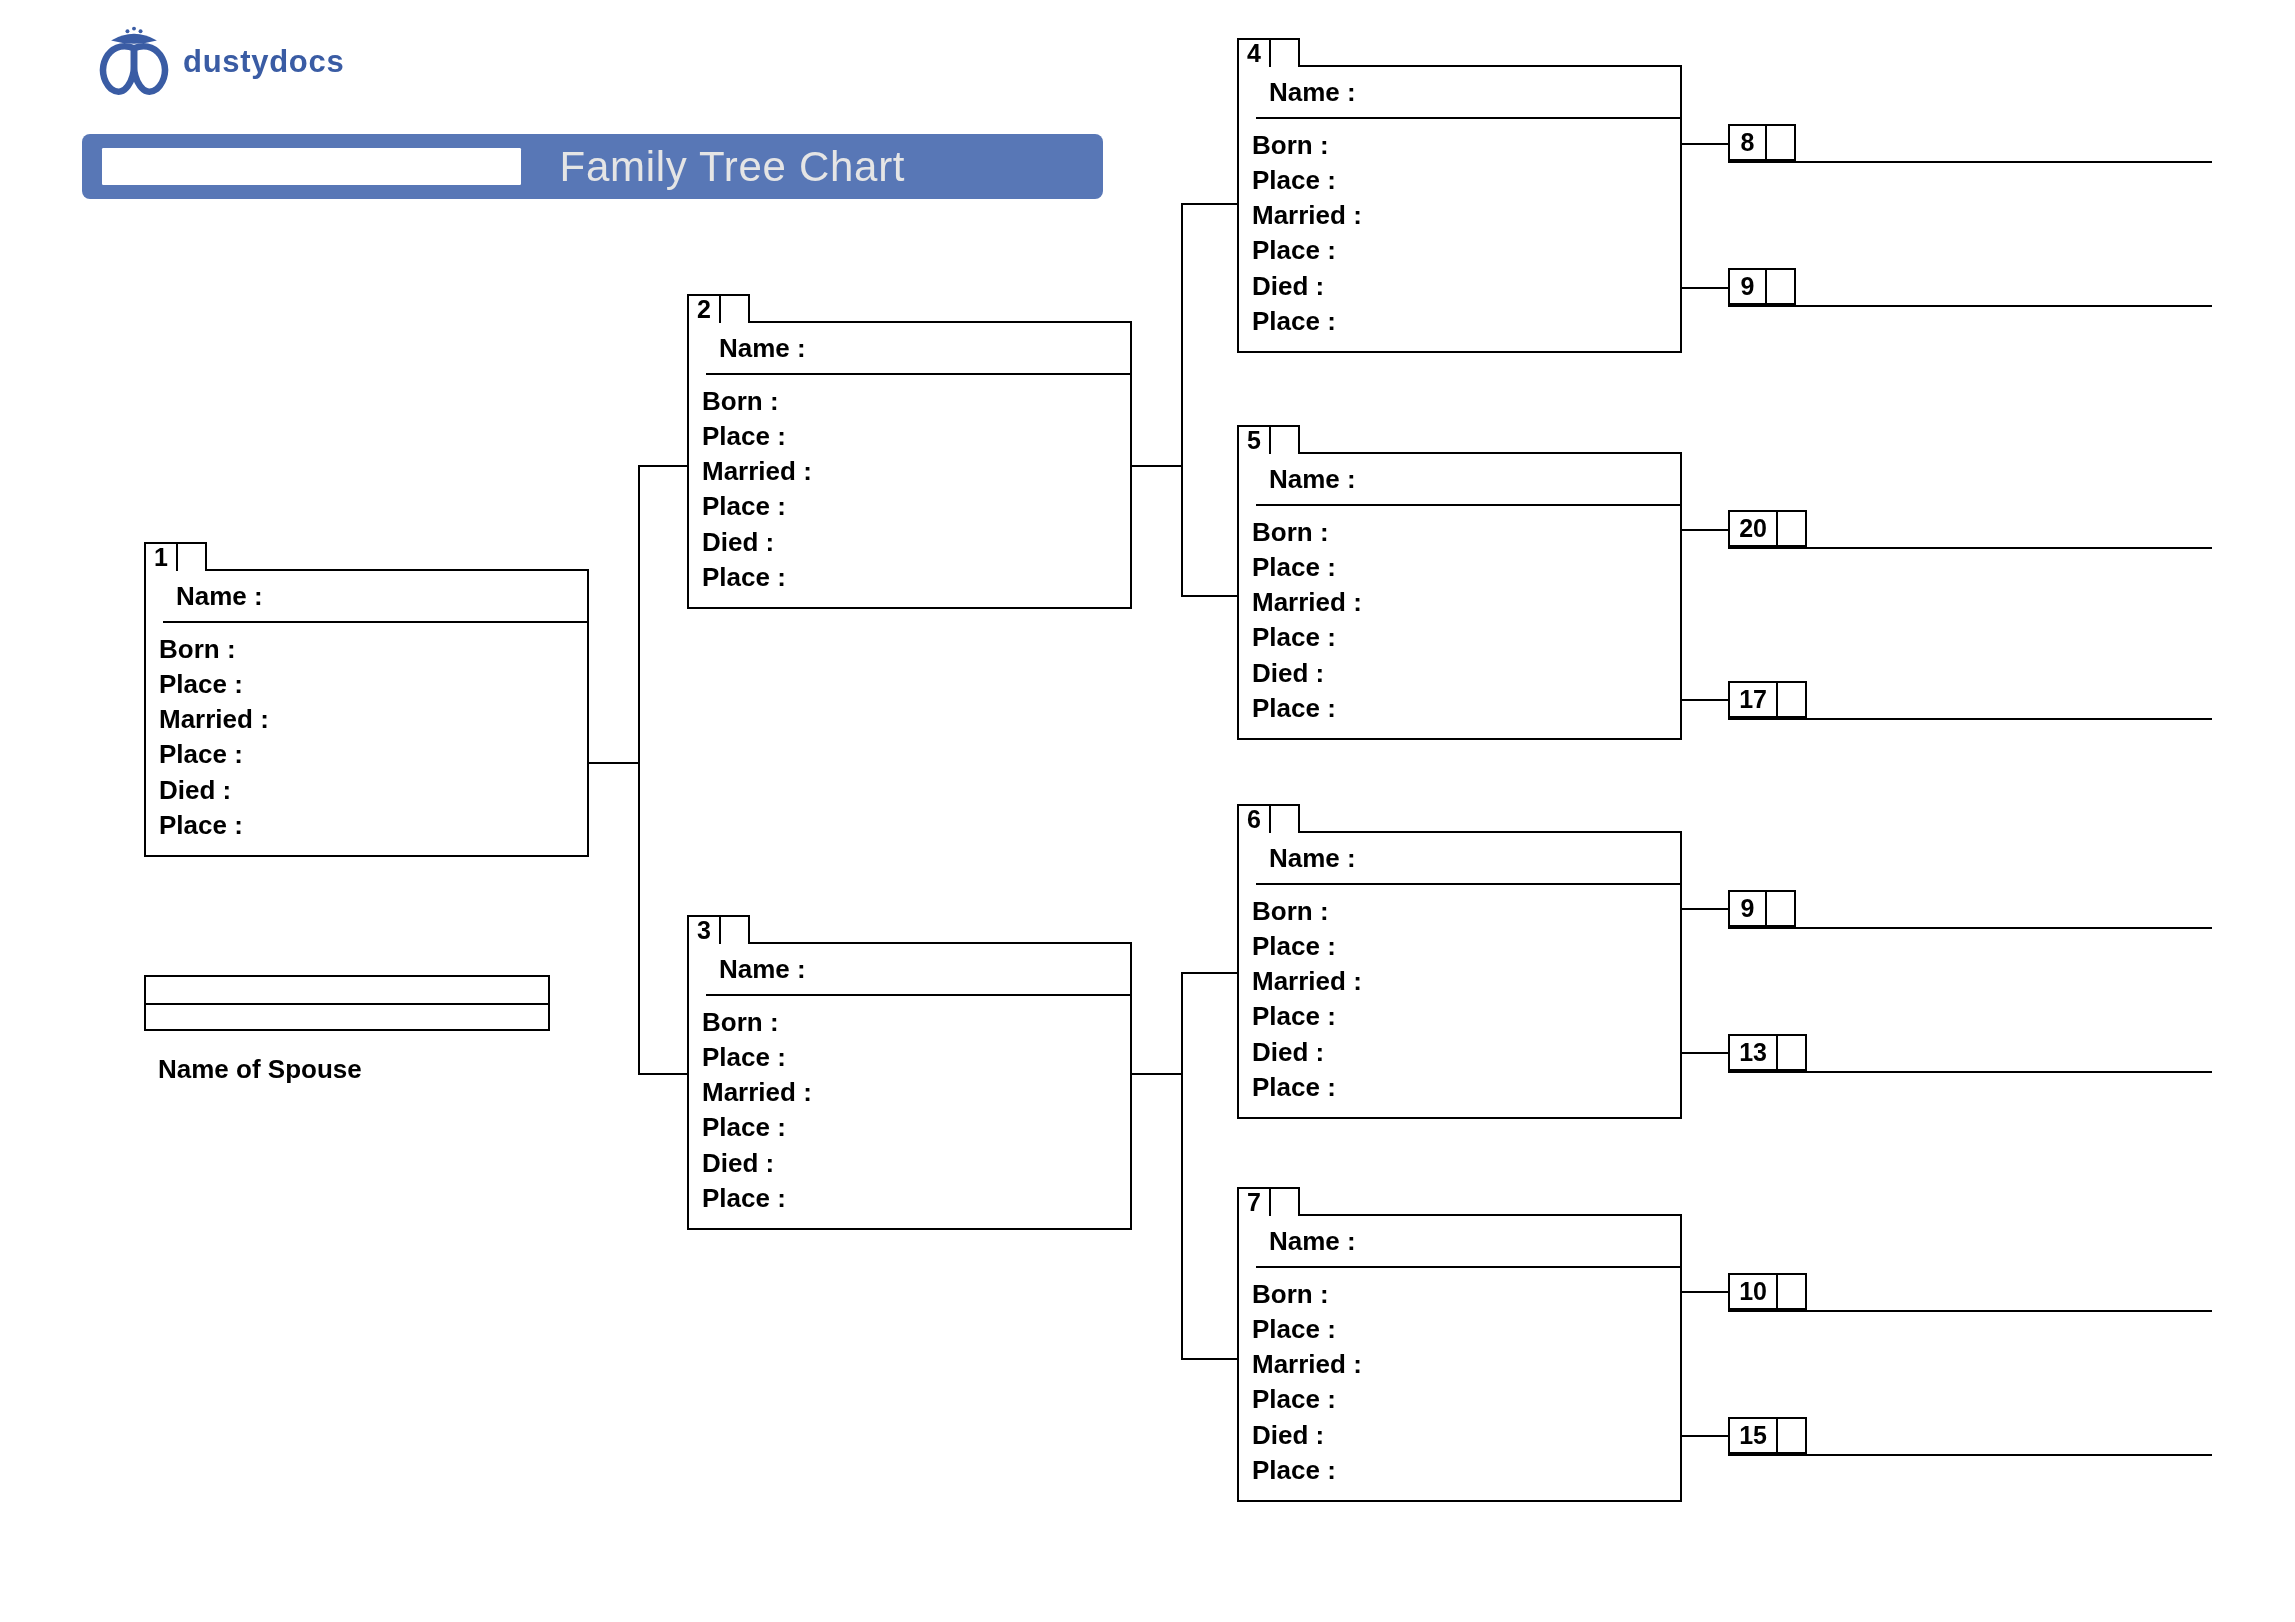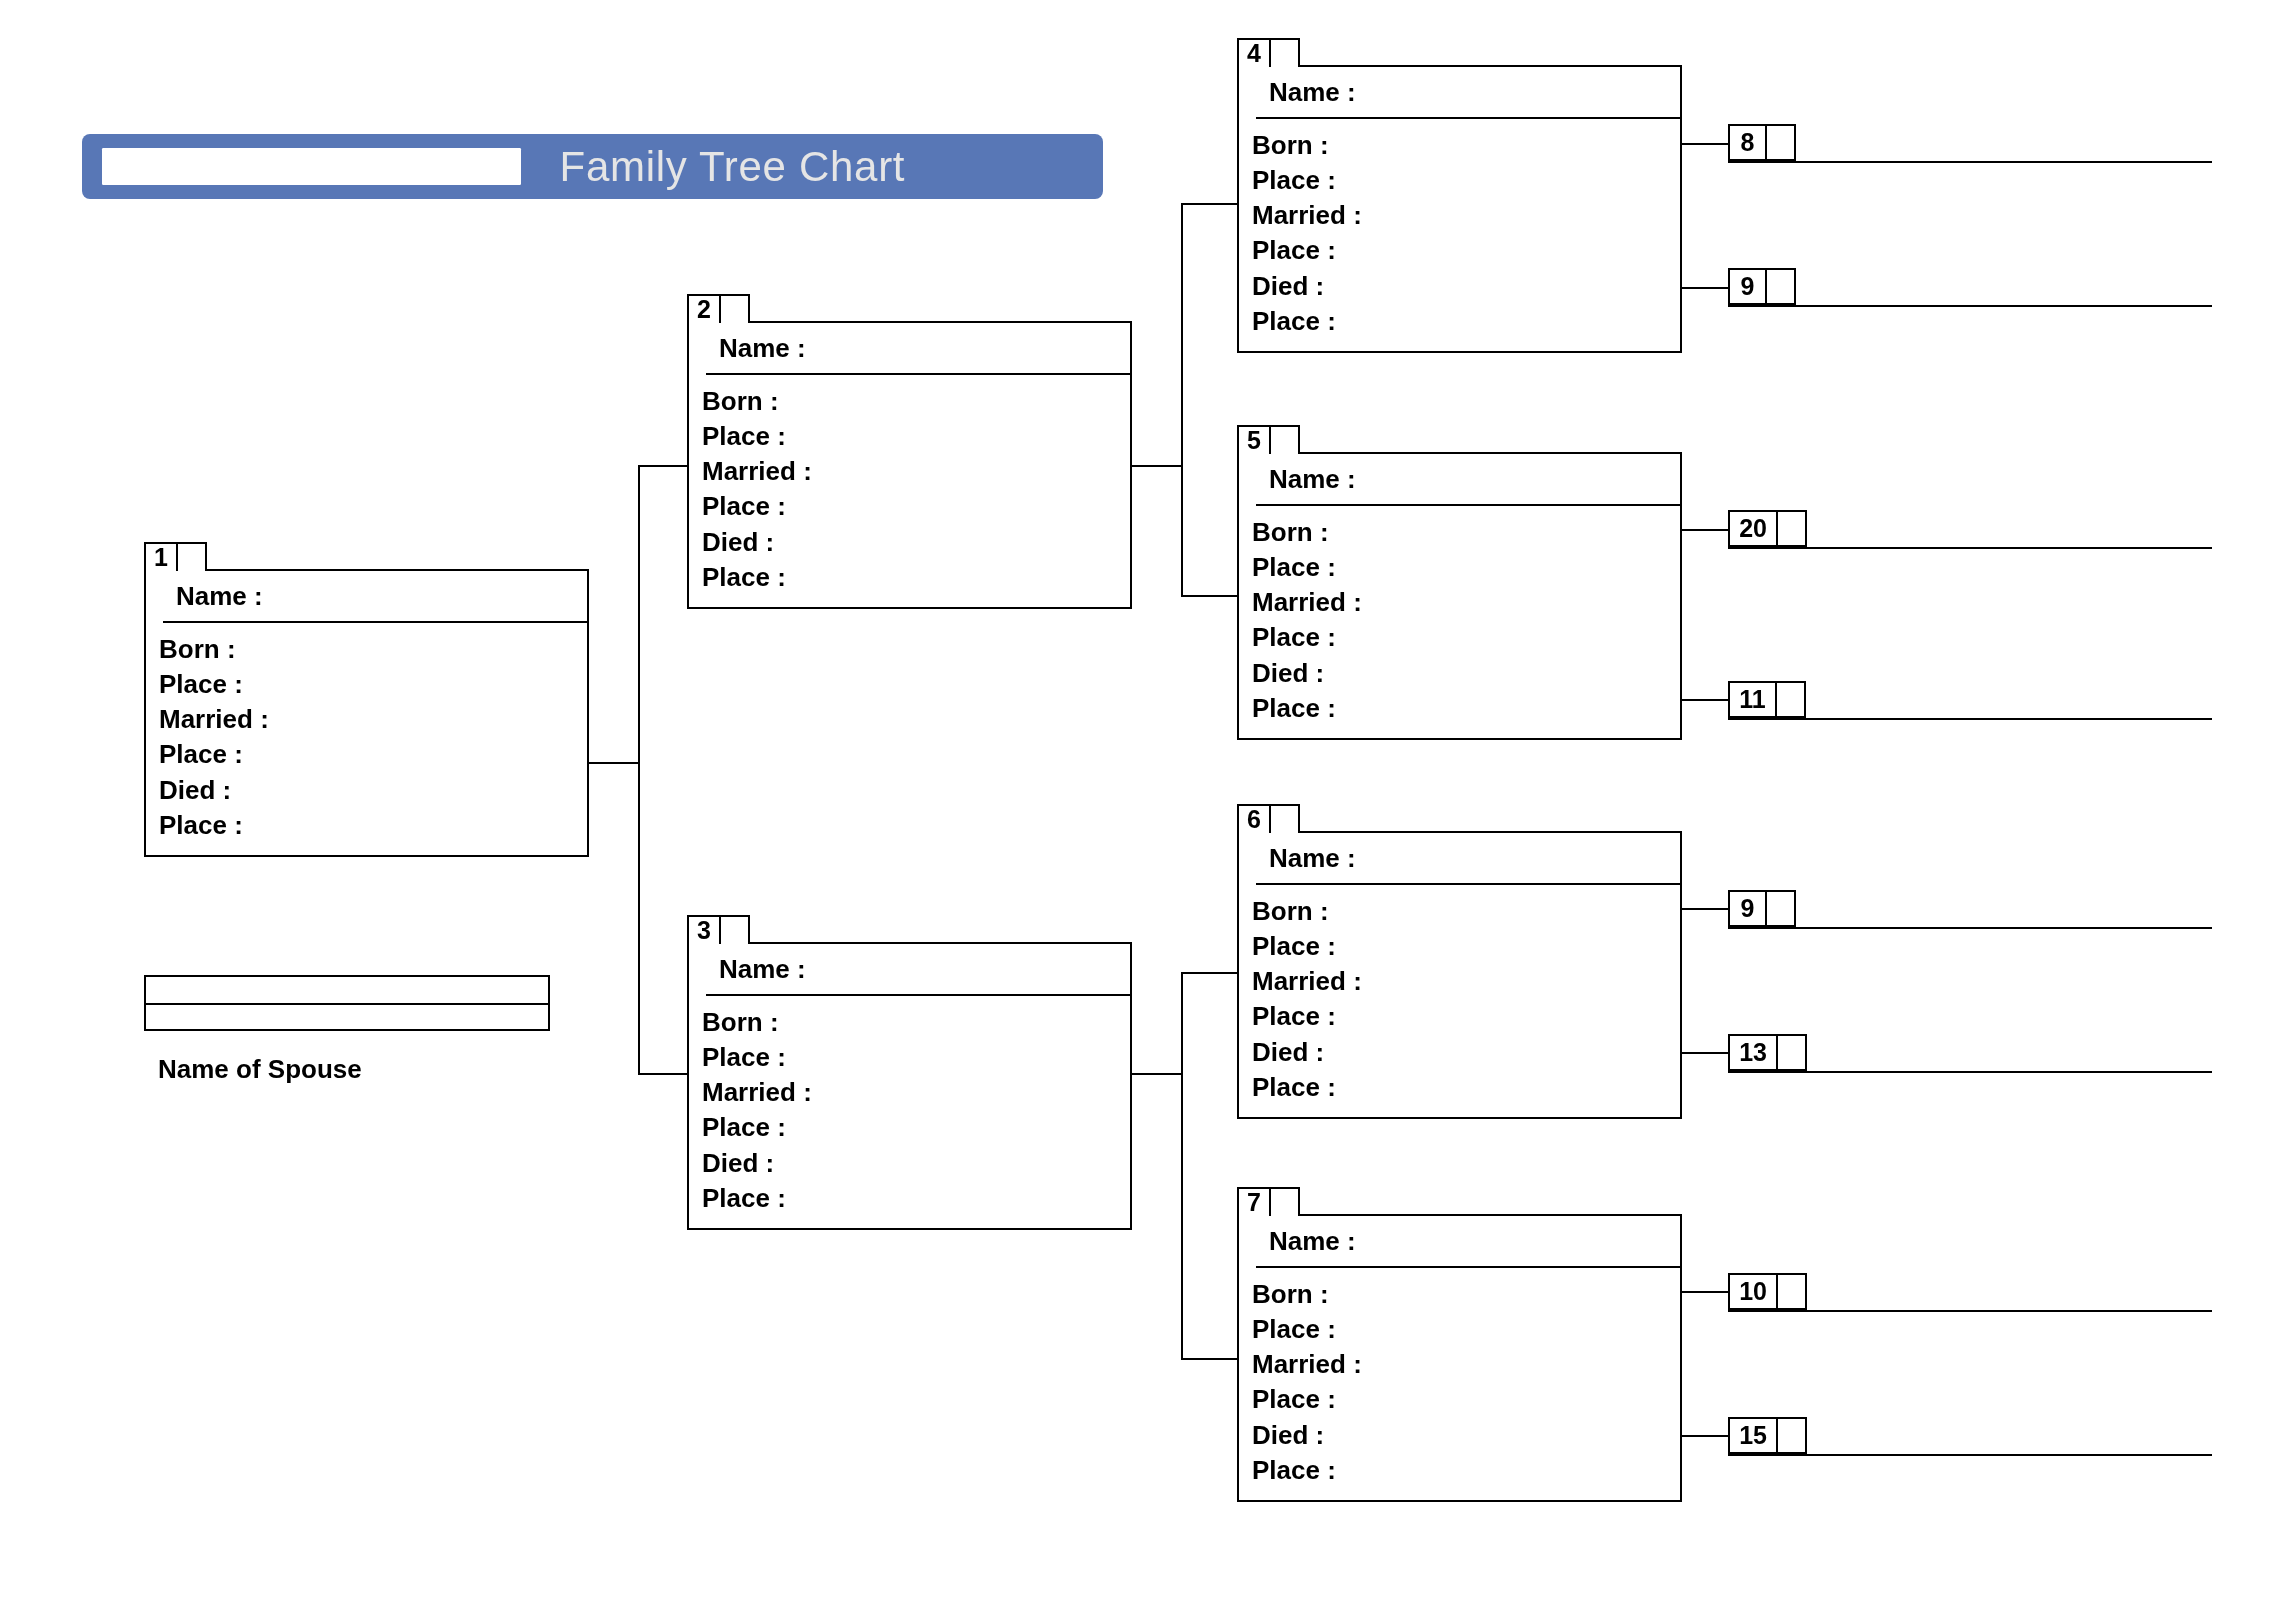--- a/index.html
+++ b/index.html
@@ -168,20 +168,35 @@
 
   
   .h  { position: absolute; height: 0; border-top: 2px solid #000; }
   .v  { position: absolute; width: 0; border-left: 2px solid #000; }
 </style>
 </head>
 <body>
 
 <div class="page">
 
+  <div class="logo">
+    <svg width="72" height="72" viewBox="0 0 110 110">
+
+      <circle cx="45" cy="8" r="3" fill="#3a5ca4"></circle>
+      <circle cx="55" cy="4" r="3" fill="#3a5ca4"></circle>
+      <circle cx="65" cy="8" r="3" fill="#3a5ca4"></circle>
+
+      <path d="M20 22 Q55 2 90 22 Q55 32 20 22 Z" fill="#3a5ca4"></path>
+
+      <path d="M55 34 C15 18 -8 70 20 96 C42 112 55 80 55 60 Z" fill="none" stroke="#3a5ca4" stroke-width="10" stroke-linejoin="round"></path>
+
+      <path d="M55 34 C95 18 118 70 90 96 C68 112 55 80 55 60 Z" fill="none" stroke="#3a5ca4" stroke-width="10" stroke-linejoin="round"></path>
+    </svg>
+    <span class="logo-text">dustydocs</span>
+  </div>
 
   <div class="titlebar">
     <div class="slot"></div>
     <div class="title">Family Tree Chart</div>
   </div>
 
   <div class="person" id="p1" style="left:144px; top:569px; width:445px;">
     <div class="numtab">
       <div class="numcell">1</div>
       <div class="numblank"></div>
@@ -315,21 +330,21 @@
 
   <div class="stubwrap" style="left:1728px; top:510px; width:484px;">
     <div class="stub">
         <div class="numcell">20</div>
         <div class="blank"></div>
       </div>
     <div class="stubline" style="width:484px;"></div>
   </div>
   <div class="stubwrap" style="left:1728px; top:681px; width:484px;">
     <div class="stub">
-        <div class="numcell">11</div>
+        <div class="numcell">17</div>
         <div class="blank"></div>
       </div>
     <div class="stubline" style="width:484px;"></div>
   </div>
 
   <div class="stubwrap" style="left:1728px; top:890px; width:484px;">
     <div class="stub">
         <div class="numcell">9</div>
         <div class="blank"></div>
       </div>

